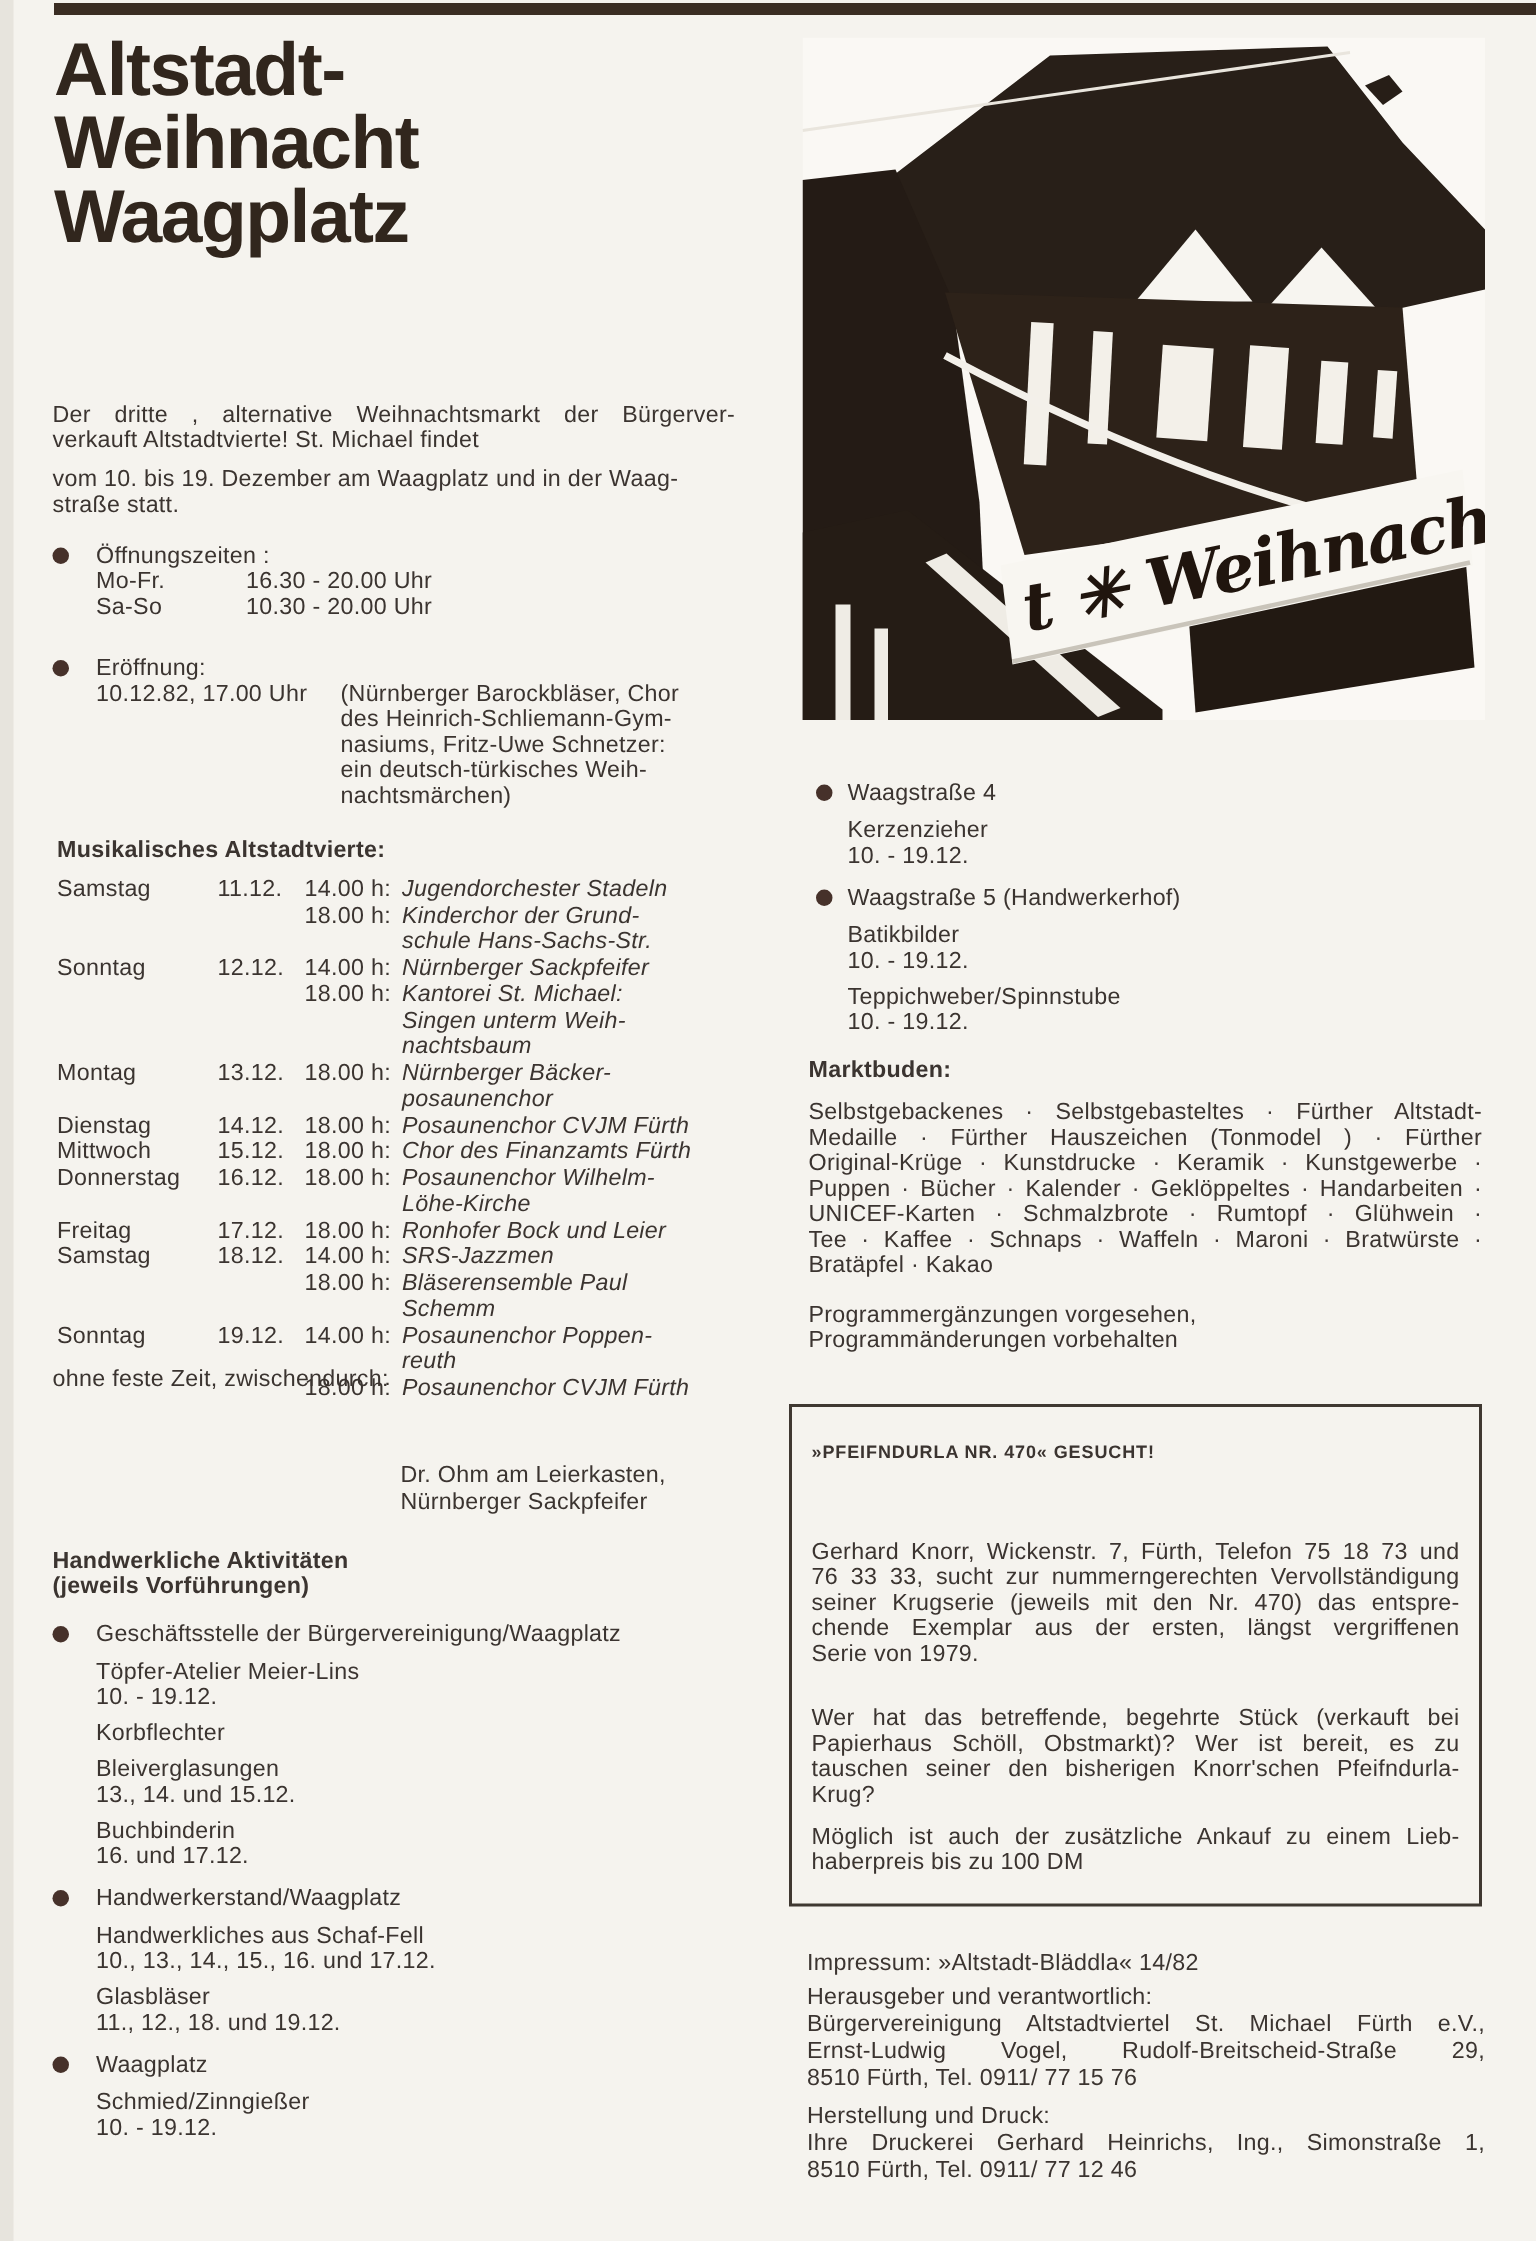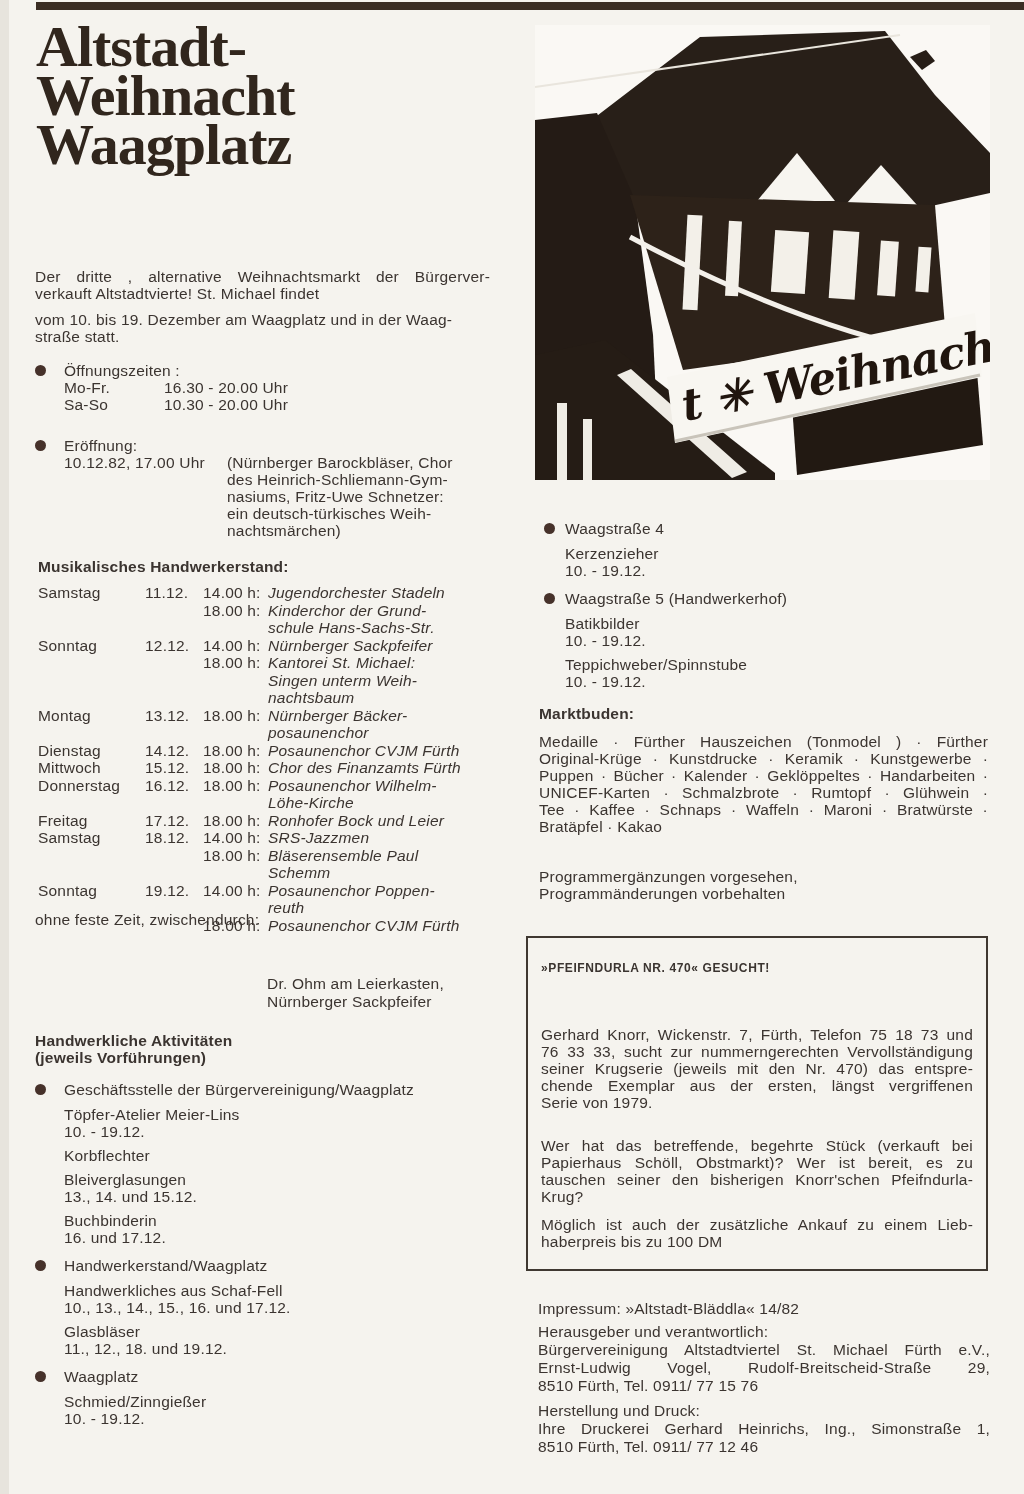--- a/index.html
+++ b/index.html
@@ -7,22 +7,22 @@
     width:1024px;height:1494px;position:relative;
     background:#f5f3ee;
     font-family:"Liberation Sans", sans-serif;
     font-size:15.5px;line-height:17px;color:#3b3430;letter-spacing:0.2px;
     overflow:hidden;
   }
   .abs{position:absolute;}
   .scan-edge{left:0;top:0;width:9px;height:1494px;background:#dbd7d0;opacity:.55;}
   .topbar{left:36px;top:2px;right:0;height:8px;background:#3a2d23;}
   
-  .logo{left:36px;top:22px;font-family:Liberation Serif, serif;font-weight:bold;
-        font-size:58px;line-height:49px;color:#31261d;letter-spacing:-1px;}
+  .logo{left:36px;top:22px;font-family:Liberation Sans, sans-serif;font-weight:bold;
+        font-size:50px;line-height:49px;color:#31261d;letter-spacing:-1px;}
   
   .line{min-height:17px;}
   .bold{font-weight:bold;}
   .brow{display:flex;align-items:flex-start;}
   .dot{width:11px;height:11px;border-radius:50%;background:#46312a;margin:3px 0 0 0;flex:none;}
   .brow .btxt{margin-left:18px;}
   .intro{left:35px;top:268px;width:455px;}
   .intro .para{margin-bottom:9px;}
   .just div:not(:last-child){text-align:justify;text-align-last:justify;}
   .opening{left:35px;top:362px;width:430px;}
@@ -117,21 +117,21 @@
             <div class="line">des Heinrich-Schliemann-Gym-</div>
             <div class="line">nasiums, Fritz-Uwe Schnetzer:</div>
             <div class="line">ein deutsch-türkisches Weih-</div>
             <div class="line">nachtsmärchen)</div>
           </div>
       </div>
     </div>
   </div>
 </div>
 
-<div class="abs musik-h bold">Musikalisches Handwerkerstand:</div>
+<div class="abs musik-h bold">Musikalisches Altstadtvierte:</div>
 <div class="abs schedule">
   <div class="prow">
     <span class="pday">Samstag</span>
     <span class="pdate">11.12.</span>
     <span class="ptime">14.00 h:</span>
     <span class="ptext">Jugendorchester Stadeln</span>
   </div>
 
   <div class="prow">
     <span class="pday"></span>
@@ -404,20 +404,21 @@
     <div class="craft-name">Teppichweber/Spinnstube</div>
     <div class="craft-dates">10. - 19.12.</div>
   </div>
 </div>
   </div>
 </div>
 
 <div class="abs marktbuden">
   <div class="bold mhead">Marktbuden:</div>
   <div class="just">
+      <div class="line">Selbstgebackenes · Selbstgebasteltes · Fürther Altstadt-</div>
       <div class="line">Medaille · Fürther Hauszeichen (Tonmodel ) · Fürther</div>
       <div class="line">Original-Krüge · Kunstdrucke · Keramik · Kunstgewerbe ·</div>
       <div class="line">Puppen · Bücher · Kalender · Geklöppeltes · Handarbeiten ·</div>
       <div class="line">UNICEF-Karten · Schmalzbrote · Rumtopf · Glühwein ·</div>
       <div class="line">Tee · Kaffee · Schnaps · Waffeln · Maroni · Bratwürste ·</div>
       <div class="line">Bratäpfel · Kakao</div>
     </div>
 </div>
 
 <div class="abs notes">

